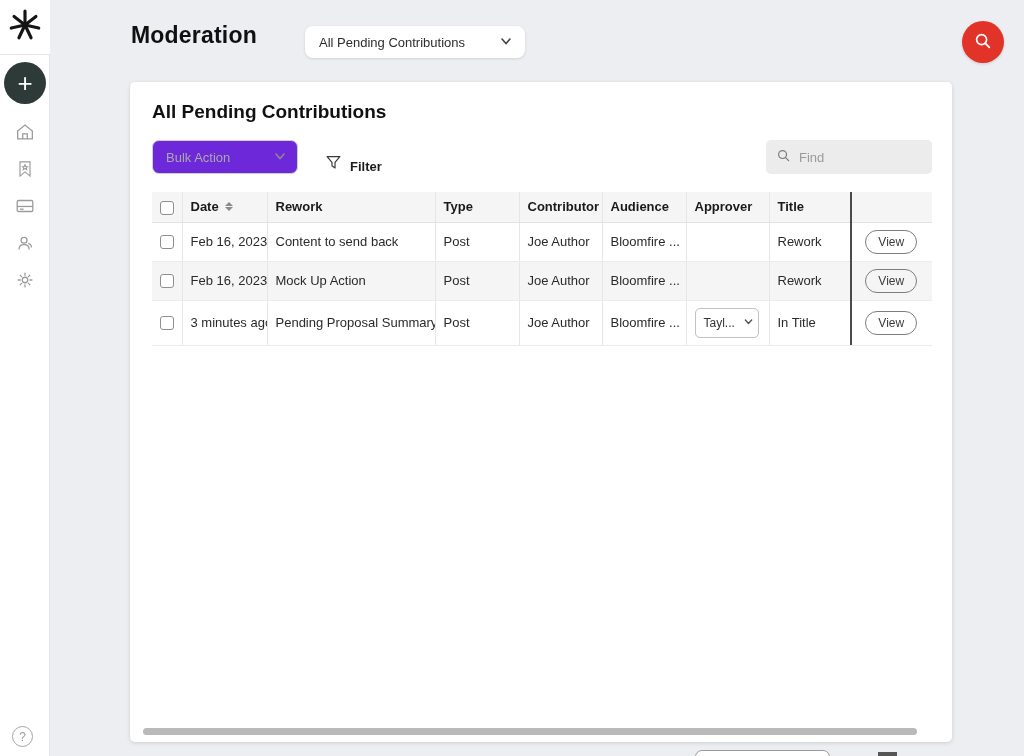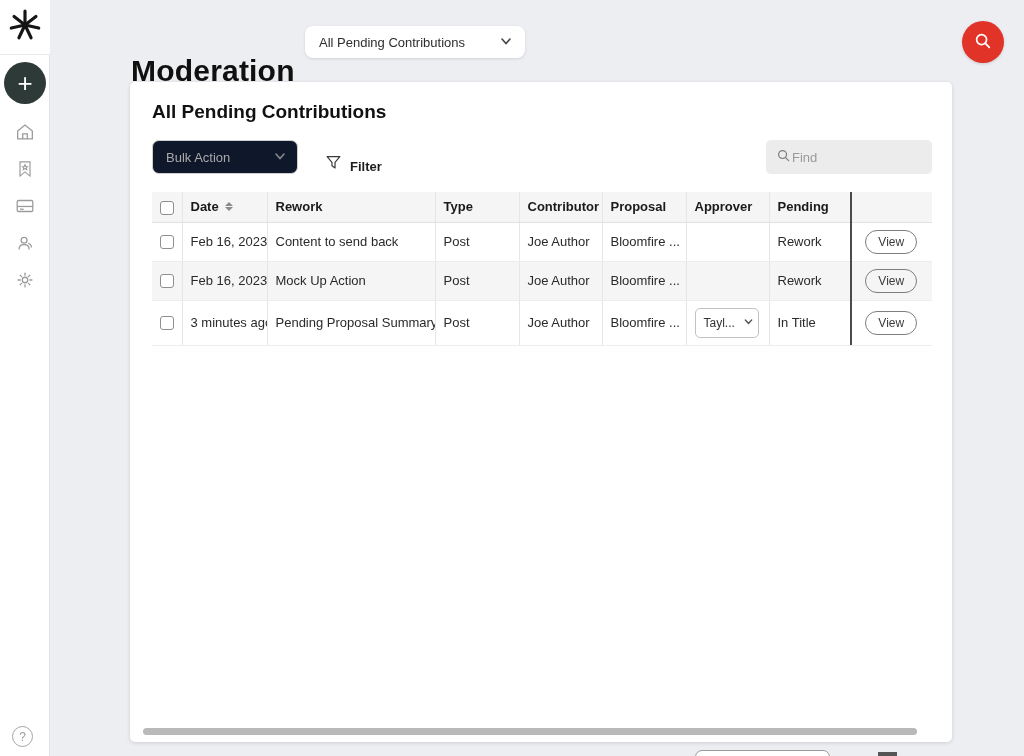--- a/index.html
+++ b/index.html
@@ -33,21 +33,21 @@
   .help-btn {
     position:absolute; left:12px; bottom:9px; width:21px; height:21px;
     border:1.4px solid #a5a5a5; border-radius:50%; color:#9b9b9b;
     display:flex; align-items:center; justify-content:center;
     font-size:12px; background:#fff; cursor:pointer;
   }
 
   
   .page-title {
     position:absolute; left:131px; top:22px;
-    font-size:30px; font-weight:700; color:#101010; letter-spacing:.2px;margin-top:32px;
+    font-size:23px; font-weight:700; color:#101010; letter-spacing:.2px;
   }
   .view-selector {
     position:absolute; left:305px; top:26px; width:220px; height:32px;
     background:#fff; border-radius:8px; box-shadow:0 1px 3px rgba(0,0,0,.12);
     display:flex; align-items:center; padding:0 12px 0 14px;
     font-size:13px; color:#2e2e2e; cursor:pointer;
   }
   .view-selector .spacer { flex:1; }
   .search-fab {
     position:absolute; left:962px; top:21px; width:42px; height:42px;
@@ -58,36 +58,36 @@
 
   
   .panel {
     position:absolute; left:130px; top:82px; width:822px; height:660px;
     background:#fff; border-radius:5px; box-shadow:0 1px 4px rgba(0,0,0,.13);
   }
   .panel-title { position:absolute; left:22px; top:19px; font-size:19px; font-weight:700; color:#111; }
 
   .bulk-select {
     position:absolute; left:22px; top:58px; width:146px; height:34px;
-    border:1px solid #cfcfcf; border-radius:7px; background:#0f172a;
+    border:1px solid #cfcfcf; border-radius:7px; background:#6d28d9;
     display:flex; align-items:center; padding:0 10px 0 13px;
     font-size:13px; color:#a9a9a9; cursor:pointer;
   }
   .bulk-select .spacer { flex:1; }
   .filter-btn {
     position:absolute; left:183px; top:58px; height:34px;
     display:flex; align-items:flex-end; gap:8px; padding:0 12px;
     background:none; border:none; cursor:pointer;
     font-size:13px; font-weight:600; color:#1c1c1c;
     font-family:"Liberation Sans", sans-serif;
   }
   .find-box {
     position:absolute; left:636px; top:58px; width:166px; height:34px;
     background:#ececec; border-radius:5px;
-    display:flex; align-items:center; padding:0 10px; gap:1px;
+    display:flex; align-items:center; padding:0 10px; gap:8px;
   }
   .find-box input {
     border:none; background:transparent; outline:none; width:100%;
     font-size:13px; color:#444; font-family:"Liberation Sans", sans-serif;
   }
   .find-box input::placeholder { color:#9a9a9a; }
 
   
   .mod-table {
     position:absolute; left:22px; top:110px; width:780px;
@@ -306,23 +306,23 @@
             <span>Date</span>
             <span class="sort-icon">
                 <i class="sort-up"></i>
                 <i class="sort-down"></i>
               </span>
           </span>
         </th>
         <th>Rework</th>
         <th>Type</th>
         <th>Contributor</th>
-        <th>Proposal</th>
+        <th>Audience</th>
         <th>Approver</th>
-        <th>Pending</th>
+        <th>Title</th>
         <th></th>
       </tr>
     </thead>
     <tbody>
       <tr>
         <td class="col-check"><span class="checkbox"></span></td>
         <td>Feb 16, 2023</td>
         <td>Content to send back</td>
         <td>Post</td>
         <td>Joe Author</td>

